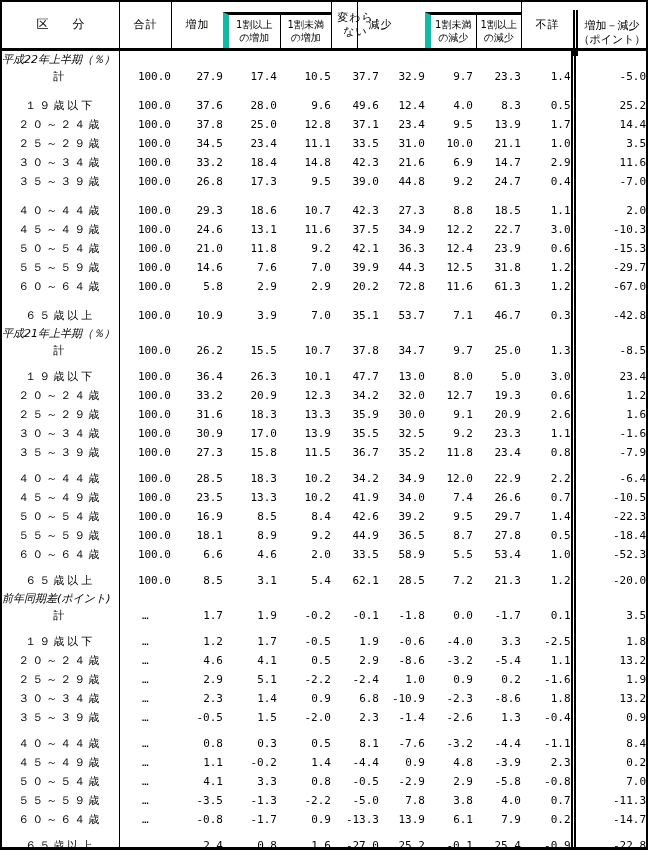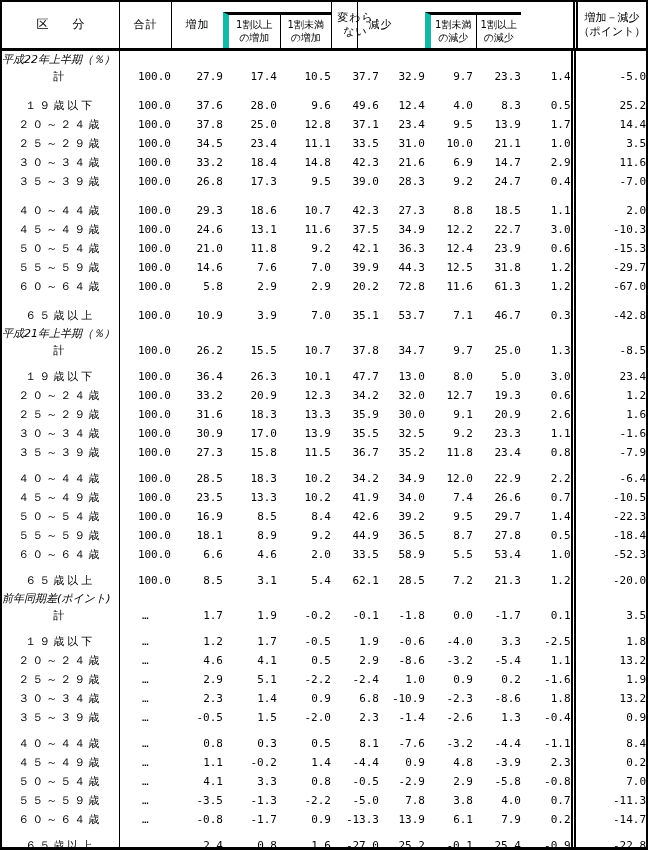--- a/index.html
+++ b/index.html
@@ -31,21 +31,21 @@
     display: flex;
     align-items: center;
     justify-content: center;
     text-align: center;
     white-space: pre-line;
     font-size: 11px;
     line-height: 1.3;
     letter-spacing: 1px;
   }
   .stub-h { left: 0; width: 117px; border-left: none; font-size: 12px; letter-spacing: 0; }
-  .dbl { border-left: 5px double #000; letter-spacing: 0; }
+  .dbl { border-left: 5px double #000; letter-spacing: 0; margin-top: 8px; }
   .subbox {
     position: absolute;
     top: 10px;
     height: 36px;
     border-top: 3px solid #000;
     border-left: 6px solid #14b8a6;
     display: flex;
   }
   .bc {
     flex: 1;
@@ -117,20 +117,21 @@
     </div>
     <div class="hc" style="left:329px;width:48px">変わら
 ない</div>
     <div class="hc" style="left:355px;width:46px">減少</div>
     <div class="subbox" style="left:423px;width:96px">
       <div class="bc">1割未満
 の減少</div>
       <div class="bc bdiv">1割以上
 の減少</div>
     </div>
+    <div class="hc" style="left:519px;width:52px">不詳</div>
     <div class="hc dbl" style="left:571px;width:73px">増加－減少
 （ポイント）</div>
   </div>
 
   <table class="body">
     <colgroup>
       <col style="width:117px">
         <col style="width:52px">
         <col style="width:52px">
       <col style="width:54px">
@@ -218,21 +219,21 @@
           <td class="num">2.9</td>
           <td class="num last">11.6</td>
         </tr>
         <tr>
           <td class="stub label">３５～３９歳</td>
           <td class="num">100.0</td>
           <td class="num">26.8</td>
           <td class="num">17.3</td>
           <td class="num">9.5</td>
           <td class="num">39.0</td>
-          <td class="num">28.3</td>
+          <td class="num">44.8</td>
           <td class="num">9.2</td>
           <td class="num">24.7</td>
           <td class="num">0.4</td>
           <td class="num last">-7.0</td>
         </tr>
         <tr class="gap-row" style="height: 10px;">
           <td class="stub"></td>
           <td class="mid" colspan="9"></td>
           <td class="last"></td>
         </tr>

